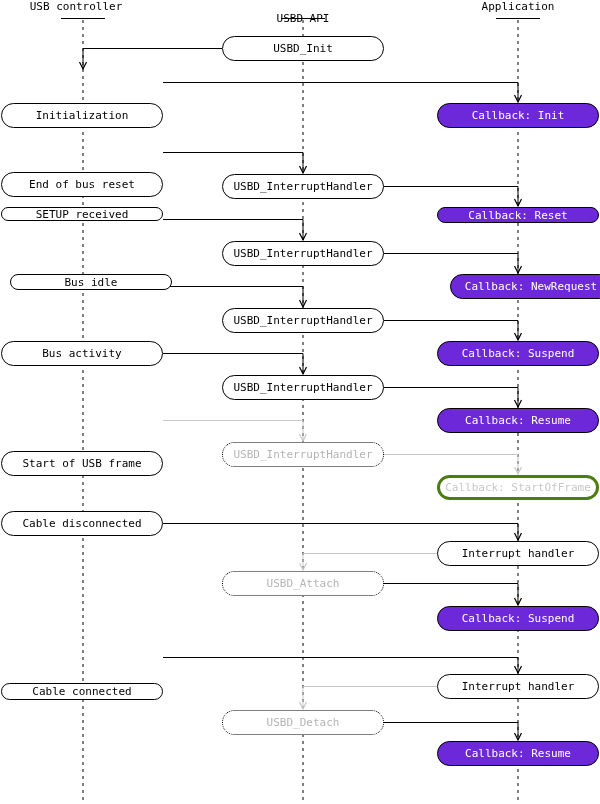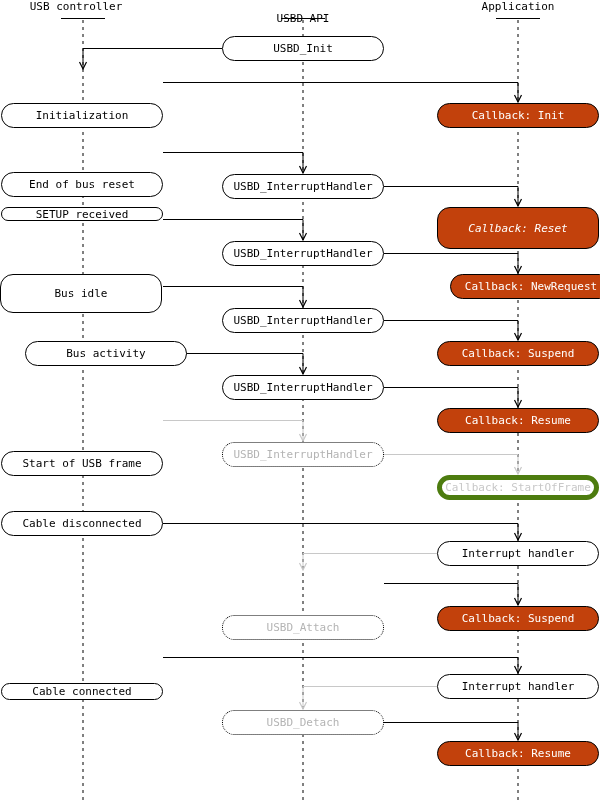--- a/index.html
+++ b/index.html
@@ -20,27 +20,27 @@
   .node{
     position:absolute;box-sizing:border-box;
     display:flex;align-items:center;justify-content:center;
     border-radius:13px;font-size:11px;white-space:nowrap;
     overflow:hidden;letter-spacing:0px;
   }
   .node.plain{
     background:#ffffff;border:1px solid #000;color:#000;
   }
   .node.filled{
-    background:#c2410c;border:1px solid #000;color:#ffffff;
+    background:#6d28d9;border:1px solid #000;color:#ffffff;
   }
   .node.ghost-dotted{
     background:#ffffff;border:1px dotted #000;color:#b4b4b4;
   }
   .node.ghost-solid{
-    background:#ffffff;border:5px solid #4d7c0f;color:#c8c8c8;
+    background:#ffffff;border:3px solid #4d7c0f;color:#c8c8c8;
   }
 </style>
 </head>
 <body>
 
 <div id="stage">
   <svg id="svg-layer" viewBox="0 0 600 804" width="600" height="804" aria-hidden="true">
       <line x1="83" y1="20" x2="83" y2="802" stroke="#000" stroke-width="1" stroke-dasharray="3 4"></line>
       <line x1="303" y1="20" x2="303" y2="802" stroke="#000" stroke-width="1" stroke-dasharray="3 4"></line>
       <line x1="518" y1="20" x2="518" y2="802" stroke="#000" stroke-width="1" stroke-dasharray="3 4"></line>
@@ -101,36 +101,36 @@
       </div>
       <div class="node plain" style="left: 1px; top: 140px; width: 162px; height: 25px; margin-top: 32px;">
         <span>End of bus reset</span>
       </div>
       <div class="node plain" style="left: 222px; top: 174px; width: 162px; height: 25px;">
         <span>USBD_InterruptHandler</span>
       </div>
       <div class="node plain" style="left: 1px; top: 207px; width: 162px; height: 14px;">
         <span>SETUP received</span>
       </div>
-      <div class="node filled" style="left: 437px; top: 207px; width: 162px; height: 42px; font-style: italic;">
+      <div class="node filled" style="left: 437px; top: 207px; width: 162px; height: 16px;">
         <span>Callback: Reset</span>
       </div>
       <div class="node plain" style="left: 222px; top: 241px; width: 162px; height: 25px;">
         <span>USBD_InterruptHandler</span>
       </div>
-      <div class="node plain" style="left: 0; top: 274px; width: 162px; height: 39px;">
+      <div class="node plain" style="left: 10px; top: 274px; width: 162px; height: 16px;">
         <span>Bus idle</span>
       </div>
       <div class="node filled" style="left: 450px; top: 274px; width: 162px; height: 25px;">
         <span>Callback: NewRequest</span>
       </div>
       <div class="node plain" style="left: 222px; top: 308px; width: 162px; height: 25px;">
         <span>USBD_InterruptHandler</span>
       </div>
-      <div class="node plain" style="left: 1px; top: 341px; width: 162px; height: 25px; margin-left: 24px;">
+      <div class="node plain" style="left: 1px; top: 341px; width: 162px; height: 25px;">
         <span>Bus activity</span>
       </div>
       <div class="node filled" style="left: 437px; top: 341px; width: 162px; height: 25px;">
         <span>Callback: Suspend</span>
       </div>
       <div class="node plain" style="left: 222px; top: 375px; width: 162px; height: 25px;">
         <span>USBD_InterruptHandler</span>
       </div>
       <div class="node plain" style="left: 1px; top: 408px; width: 162px; height: 25px; margin-top: 43px;">
         <span>Start of USB frame</span>
@@ -143,21 +143,21 @@
       </div>
       <div class="node ghost-solid" style="left: 437px; top: 475px; width: 162px; height: 25px;">
         <span>Callback: StartOfFrame</span>
       </div>
       <div class="node plain" style="left: 1px; top: 511px; width: 162px; height: 25px;">
         <span>Cable disconnected</span>
       </div>
       <div class="node plain" style="left: 437px; top: 541px; width: 162px; height: 25px;">
         <span>Interrupt handler</span>
       </div>
-      <div class="node ghost-dotted" style="left: 222px; top: 571px; width: 162px; height: 25px; margin-top: 44px;">
+      <div class="node ghost-dotted" style="left: 222px; top: 571px; width: 162px; height: 25px;">
         <span>USBD_Attach</span>
       </div>
       <div class="node filled" style="left: 437px; top: 606px; width: 162px; height: 25px;">
         <span>Callback: Suspend</span>
       </div>
       <div class="node plain" style="left: 1px; top: 683px; width: 162px; height: 17px;">
         <span>Cable connected</span>
       </div>
       <div class="node plain" style="left: 437px; top: 674px; width: 162px; height: 25px;">
         <span>Interrupt handler</span>

